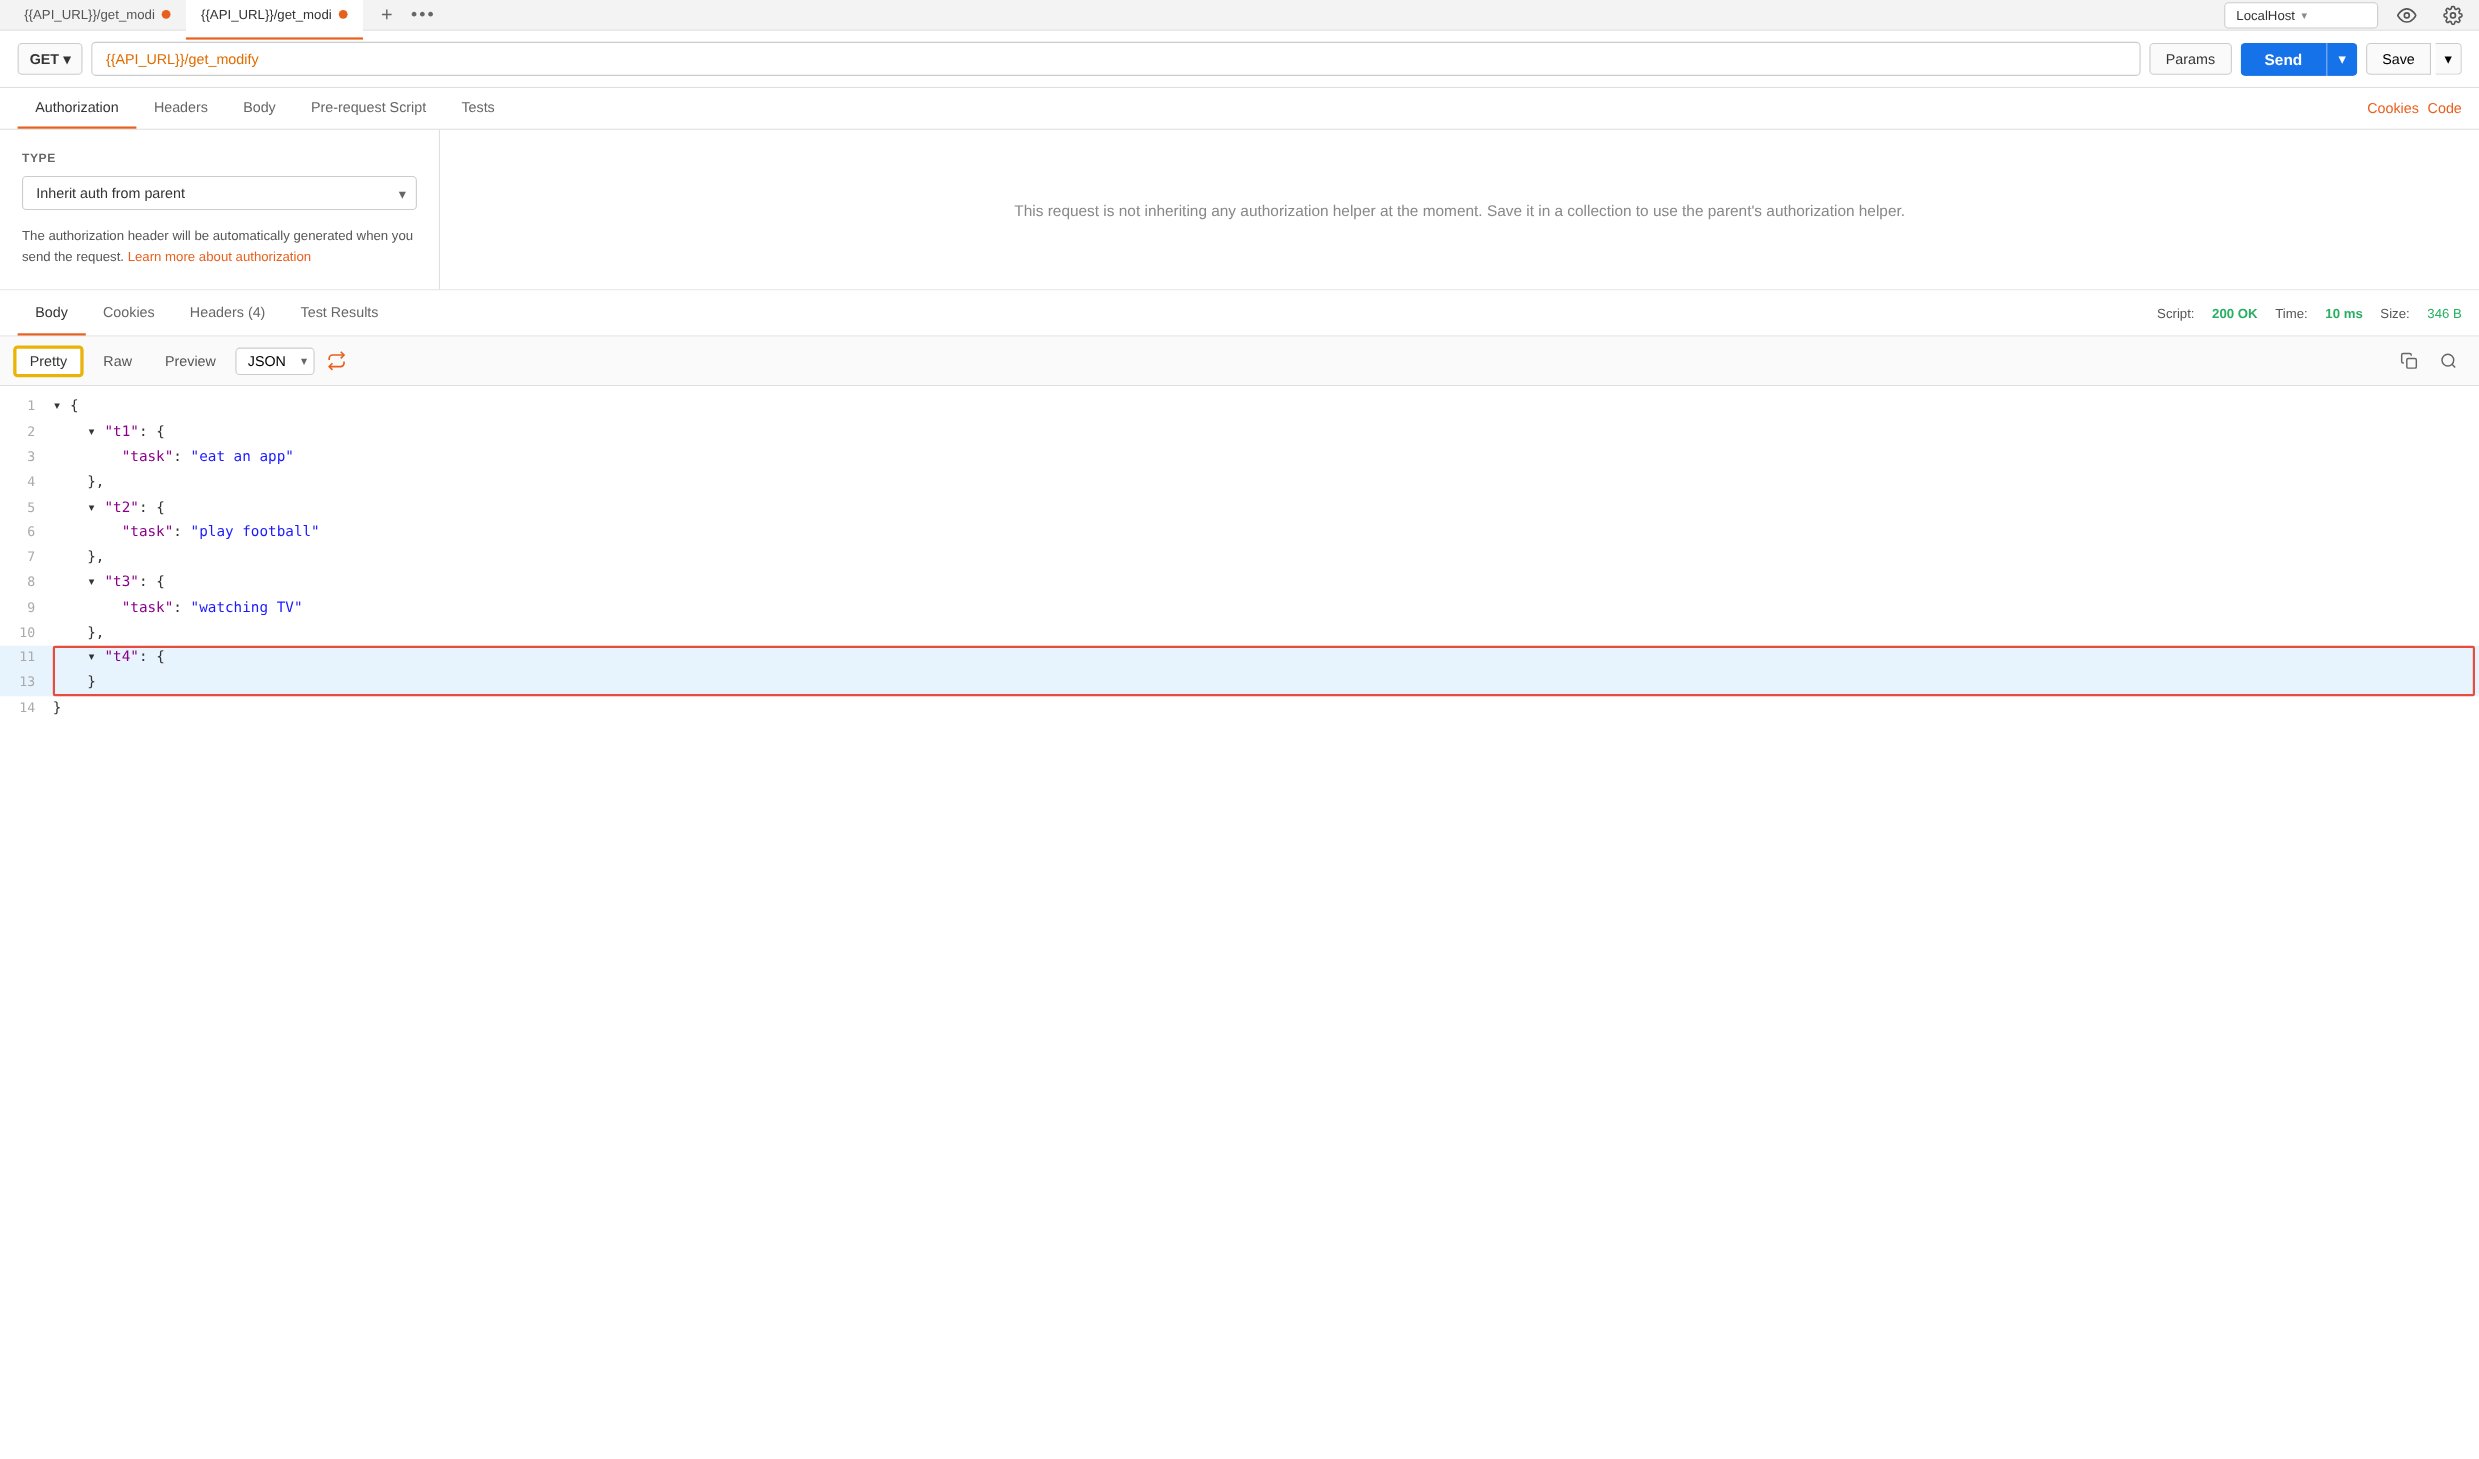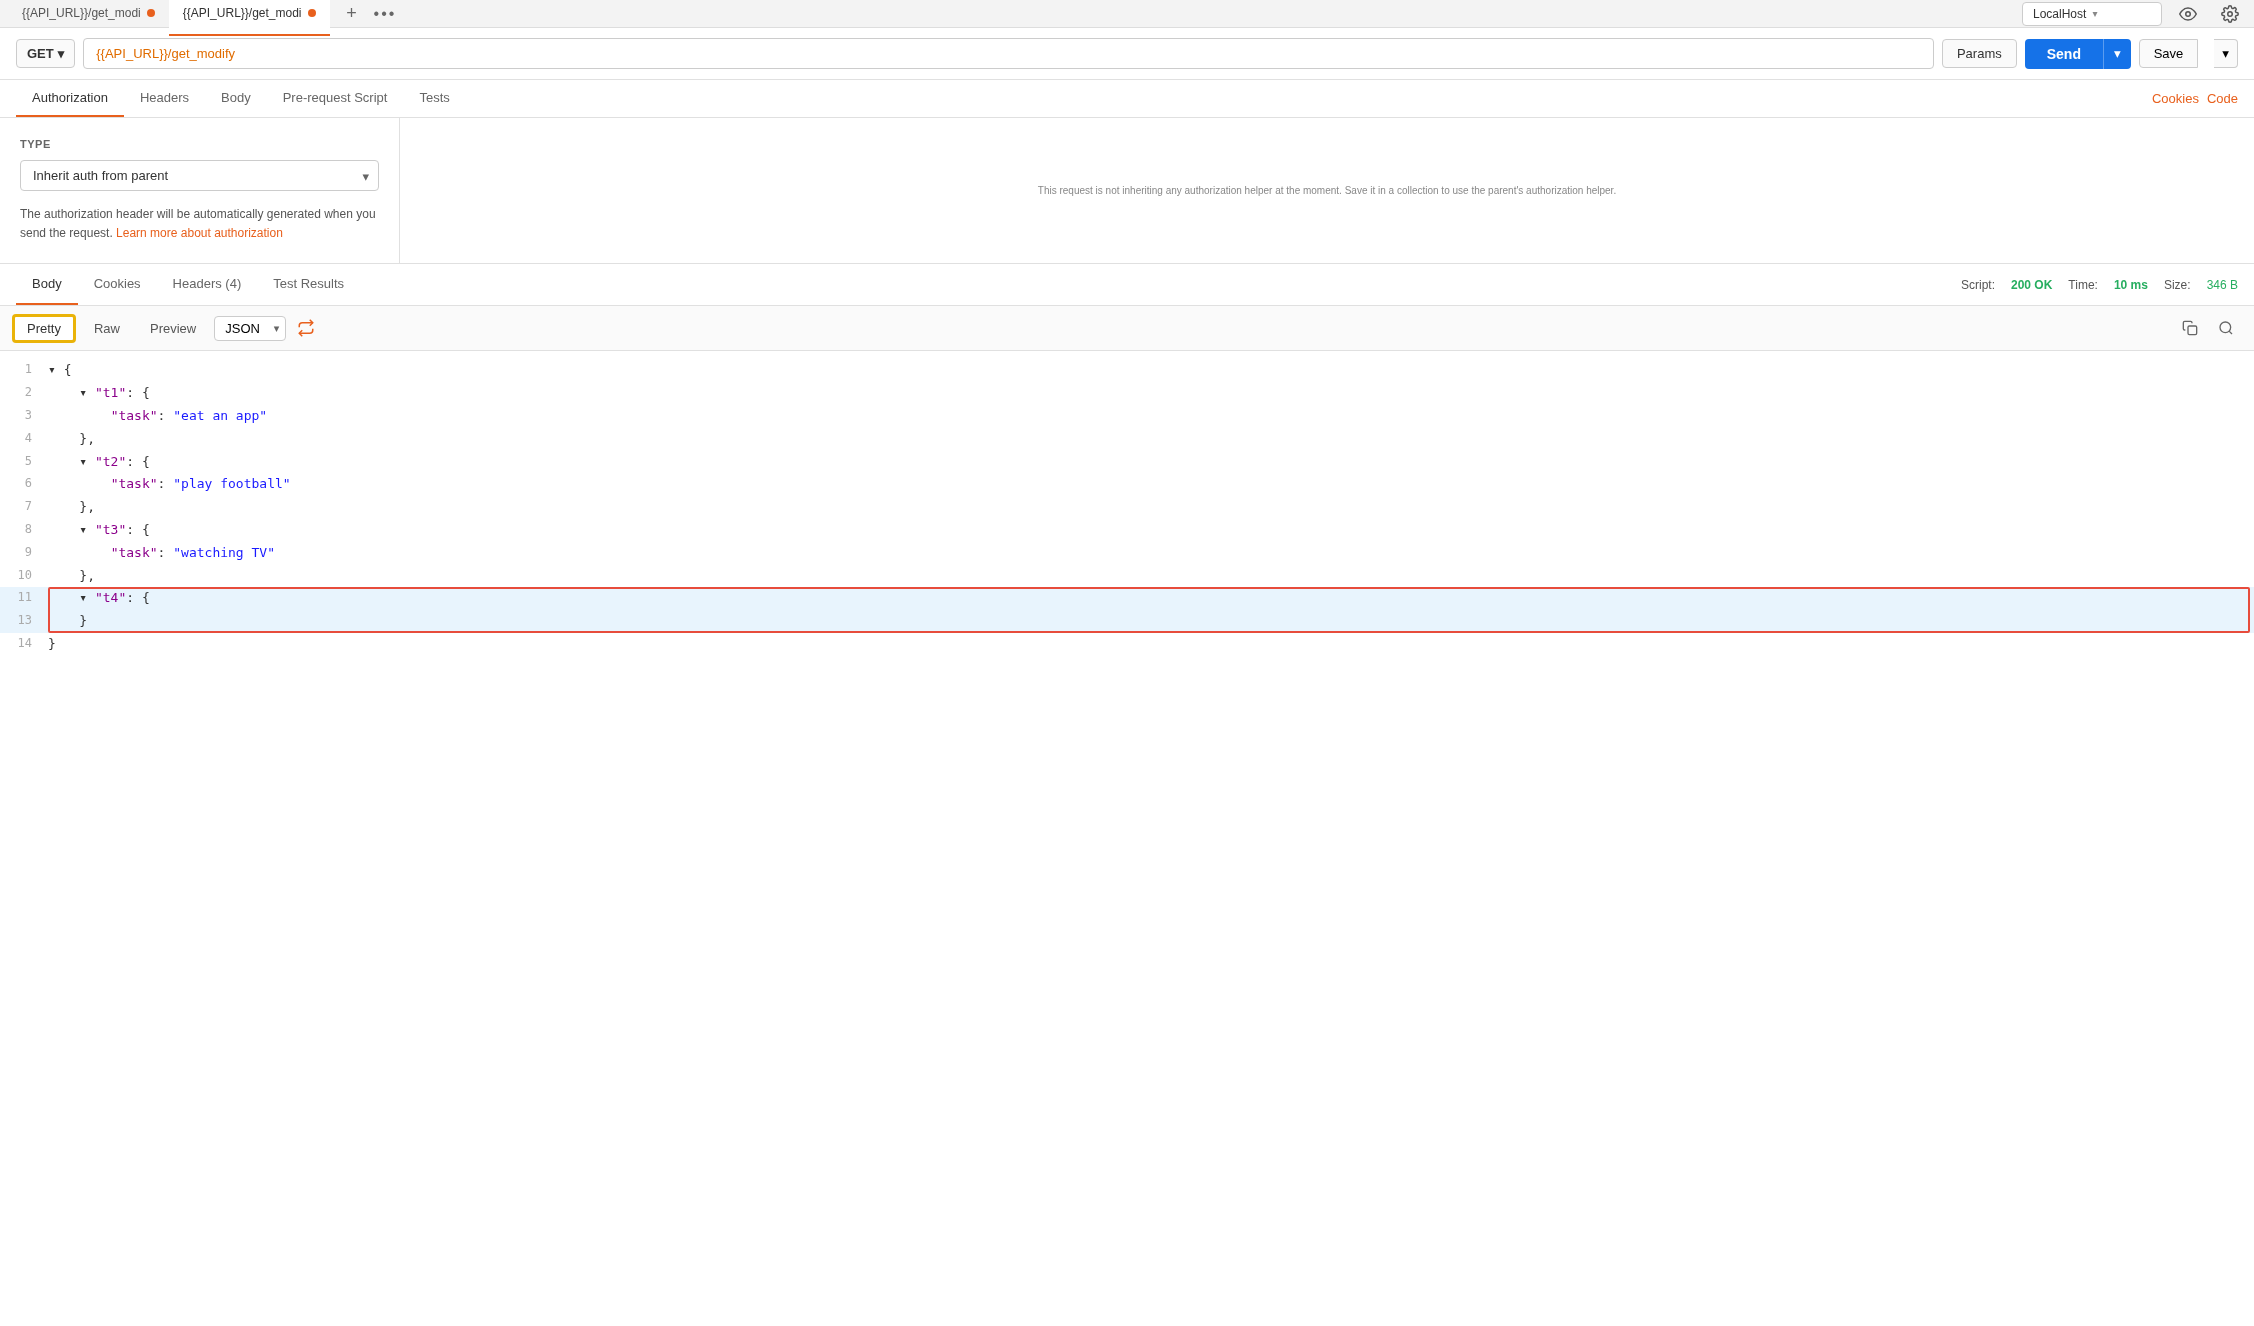--- a/index.html
+++ b/index.html
@@ -148,21 +148,21 @@
       background: #1572e8;
       color: #fff;
       border: none;
       border-left: 1px solid rgba(255,255,255,0.3);
       padding: 7px 10px;
       cursor: pointer;
     }
     .save-btn-group {
       display: flex;
       align-items: flex-start;
-      gap: 16px;
+      gap: 4px;
     }
     .save-btn {
       border: 1px solid #ccc;
       border-radius: 4px 0 0 4px;
       background: #fafafa;
       padding: 6px 14px;
       font-size: 13px;
       cursor: pointer;
     }
     .save-dropdown-btn {
@@ -216,21 +216,21 @@
       padding: 20px 20px;
       border-right: 1px solid #e0e0e0;
     }
     .auth-right {
       flex: 1;
       display: flex;
       align-items: center;
       justify-content: center;
       padding: 30px;
       color: #888;
-      font-size: 10px;
+      font-size: 14px;
       text-align: center;
     }
     .type-label {
       font-size: 11px;
       font-weight: 600;
       color: #666;
       letter-spacing: 0.5px;
       margin-bottom: 10px;
       text-transform: uppercase;
     }

